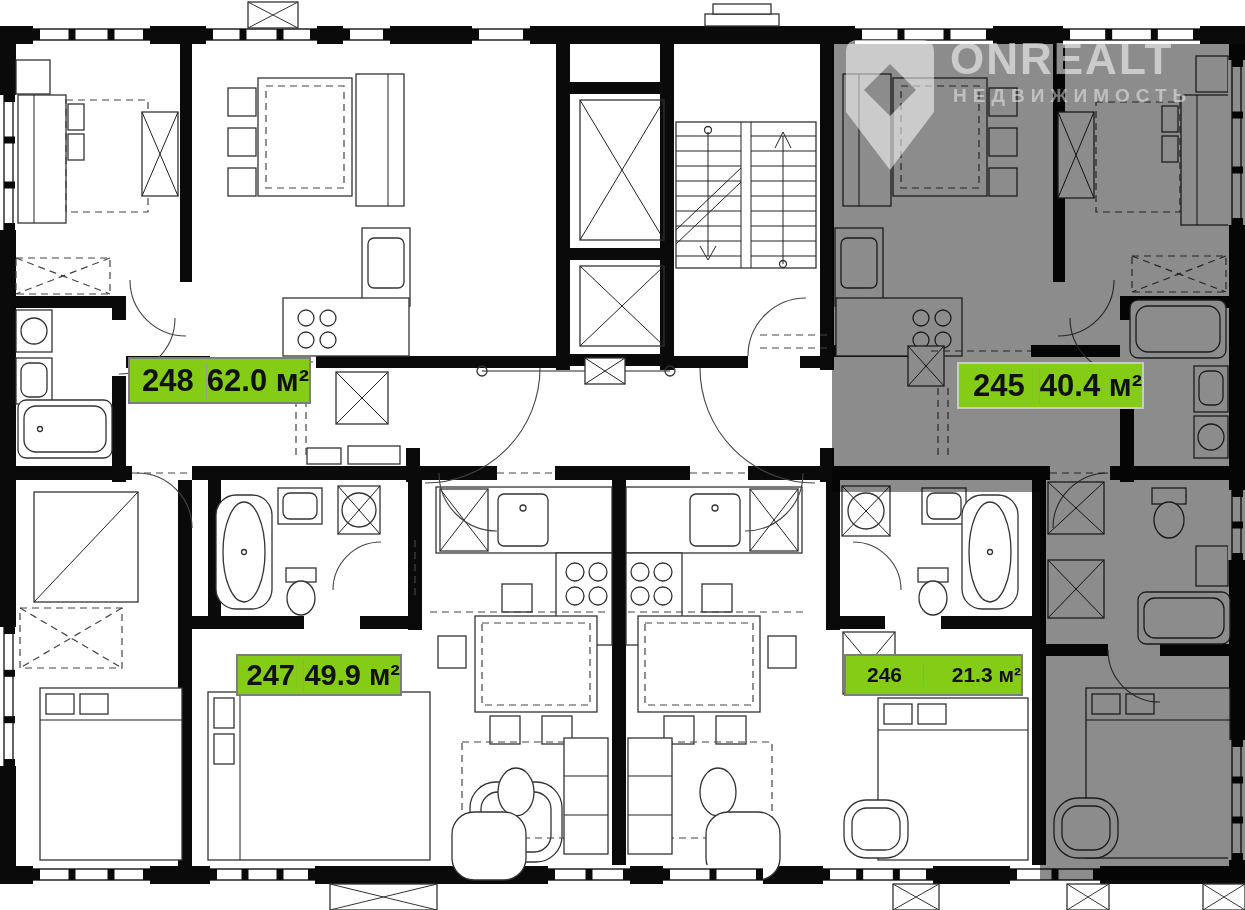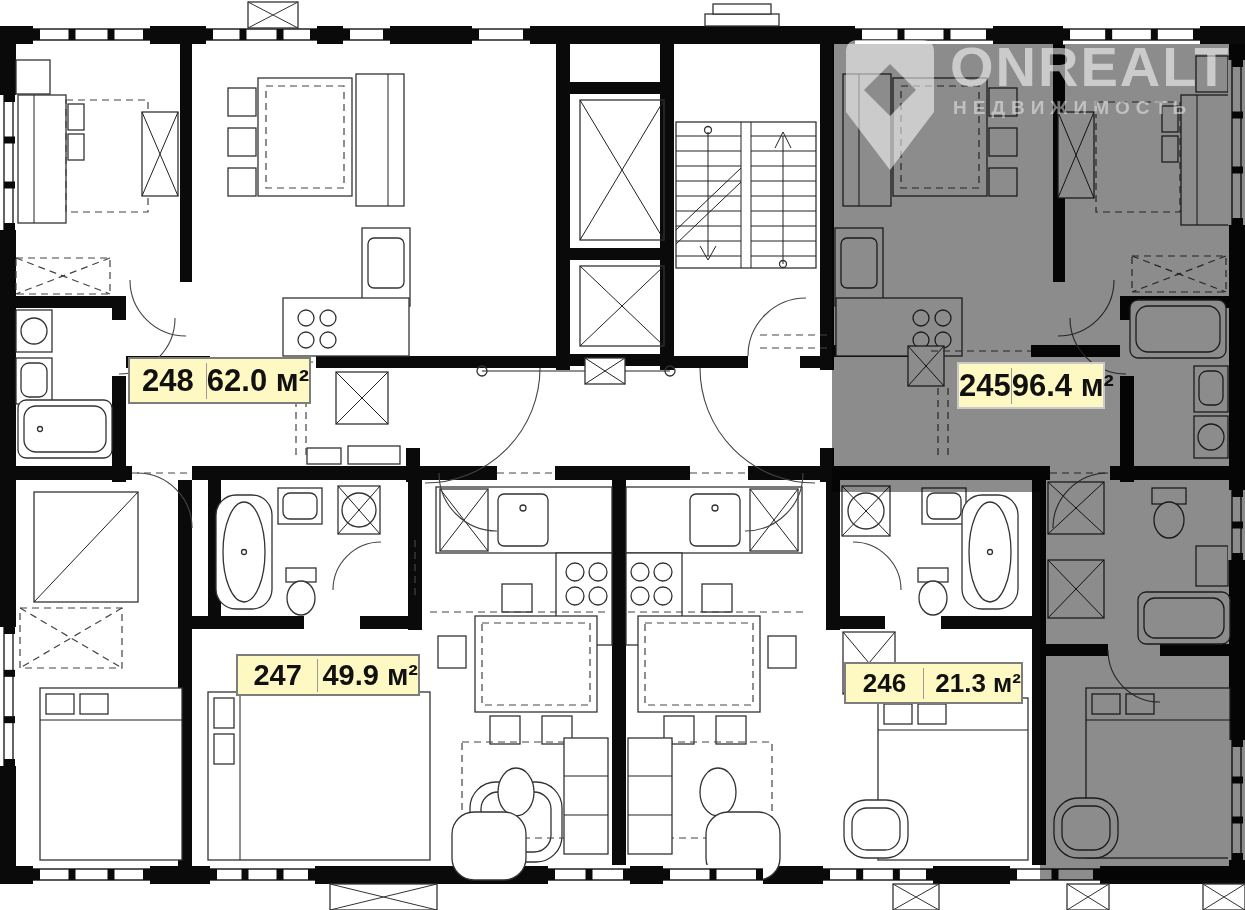--- a/index.html
+++ b/index.html
@@ -5,33 +5,33 @@
   html,body{margin:0;padding:0;}
   body{width:1245px;height:910px;position:relative;background:#fff;
        font-family:"Liberation Sans",sans-serif;overflow:hidden;}
   #plan{position:absolute;left:0;top:0;}
   .wall{fill:#0a0a0a;stroke:none;}
   .furn{stroke:#333;fill:#fff;stroke-width:1.3;}
   .furn-nf{stroke:#333;fill:none;stroke-width:1.3;}
   .dash{stroke:#444;fill:none;stroke-width:1.2;stroke-dasharray:7 5;}
   .thin{stroke:#222;fill:none;stroke-width:1;}
   .arc{stroke:#444;fill:none;stroke-width:1.1;}
-  .unit-label{position:absolute;display:flex;background:#fef9c3;border:2px solid #7d7d7d;
+  .unit-label{position:absolute;display:flex;background:#84cc16;border:2px solid #7d7d7d;
       box-sizing:border-box;align-items:center;color:#111;z-index:30;}
   .unit-label .num{width:44%;text-align:center;border-right:1.5px solid #9a9a9a;
       font-weight:600;}
   .unit-label .ar{flex:1;text-align:right;font-weight:600;white-space:nowrap;}
   .lbl-248{left:128px;top:357px;width:183px;height:47px;font-size:31px;}
-  .lbl-245{left:957px;top:362px;width:148px;height:47px;font-size:31px;border-color:#c9c9c9;}
-  .lbl-247{left:236px;top:654px;width:184px;height:42px;font-size:29px;}
-  .lbl-246{left:844px;top:654px;width:179px;height:42px;font-size:26px;margin-top:8px;}
+  .lbl-245{left:957px;top:362px;width:187px;height:47px;font-size:31px;border-color:#c9c9c9;}
+  .lbl-247{left:236px;top:654px;width:166px;height:42px;font-size:29px;}
+  .lbl-246{left:844px;top:654px;width:179px;height:42px;font-size:21px;}
   .wm{position:absolute;left:846px;top:34px;z-index:25;pointer-events:none;}
-  .wm-brand{position:absolute;left:104px;top:0px;font-size:56px;font-weight:800;
+  .wm-brand{position:absolute;left:104px;top:0px;font-size:44px;font-weight:800;
       letter-spacing:2px;color:rgba(255,255,255,0.55);}
-  .wm-sub{position:absolute;left:107px;top:63px;font-size:19px;font-weight:700;
+  .wm-sub{position:absolute;left:107px;top:51px;font-size:19px;font-weight:700;
       letter-spacing:6px;color:rgba(255,255,255,0.45);}
   .wm-icon{position:absolute;left:0;top:6px;}
 </style>
 </head>
 <body>
 
 <svg id="plan" width="1245" height="910" viewBox="0 0 1245 910">
 
   <g id="walls">
     <rect class="wall" x="0" y="26" width="1245" height="18"></rect>
@@ -557,21 +557,21 @@
   <div class="wm-brand">ONREALT</div>
   <div class="wm-sub">НЕДВИЖИМОСТЬ</div>
 </div>
 
 <div class="unit-label lbl-248">
   <span class="num">248</span>
   <span class="ar">62.0 м²</span>
 </div>
 <div class="unit-label lbl-245">
   <span class="num">245</span>
-  <span class="ar">96.4 м²</span>
+  <span class="ar">40.4 м²</span>
 </div>
 <div class="unit-label lbl-247">
   <span class="num">247</span>
   <span class="ar">49.9 м²</span>
 </div>
 <div class="unit-label lbl-246">
   <span class="num">246</span>
   <span class="ar">21.3 м²</span>
 </div>
 

